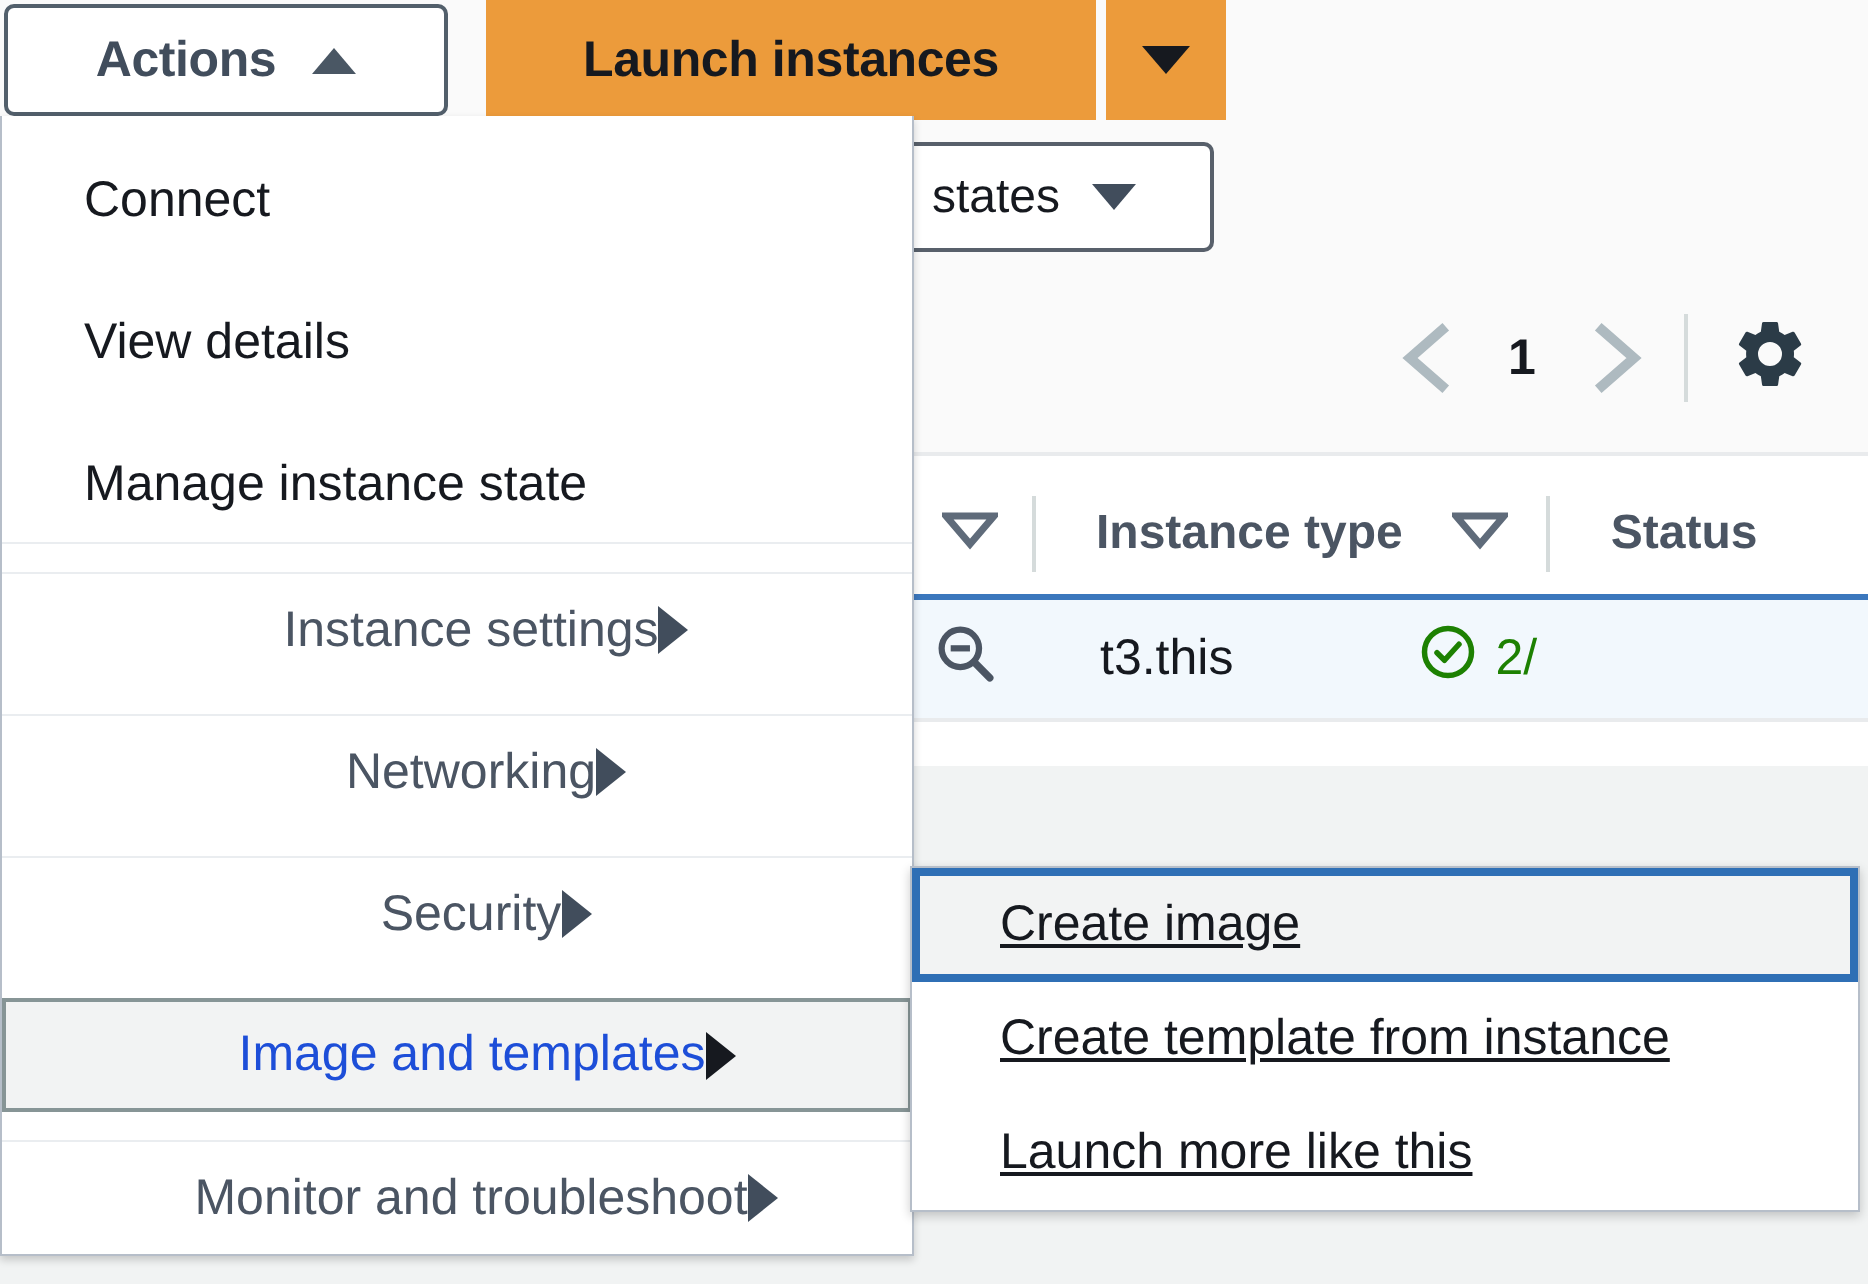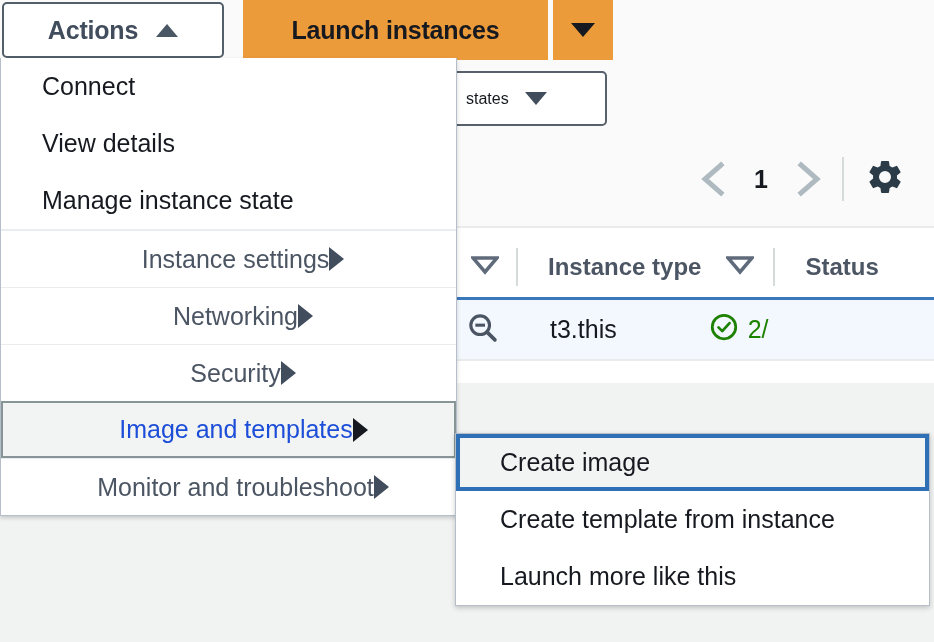--- a/index.html
+++ b/index.html
@@ -121,21 +121,21 @@
     border: 2px solid #58606b;
     border-radius: 5px;
     display: flex;
     align-items: center;
     gap: 16px;
     padding-left: 12px;
     cursor: pointer;
     z-index: 10;
   }
   .states-filter .label {
-    font-size: 16px;
+    font-size: 24px;
     color: #16191f;
   }
 
   
   .pagination {
     position: absolute;
     left: 690px;
     top: 148px;
     height: 62px;
     display: flex;
@@ -261,20 +261,21 @@
     position: relative;
     height: 57px;
     display: flex;
     align-items: center;
     padding-left: 41px;
     font-size: 25px;
     color: #16191f;
     cursor: pointer;
     box-sizing: border-box;
     background: #ffffff;
+    margin-top: 14px;
   }
   .menu-item.group {
     font-weight: normal;
     color: #4b5563;
     justify-content: center;
     border-top: 1px solid #eaedf0;
   }
   .menu-item.group .arrow {
     width: 0; height: 0;
     border-top: 12px solid transparent;
@@ -313,20 +314,21 @@
     height: 57px;
     display: flex;
     align-items: center;
     padding-left: 44px;
     font-size: 25px;
     color: #16191f;
     cursor: pointer;
     box-sizing: border-box;
     background: #ffffff;
     white-space: nowrap;
+    text-decoration: underline;
   }
   .submenu-item.focused {
     background: #f2f3f3;
     border: 4px solid #2f6fb5;
     padding-left: 40px;
   }
 
   
   .peek {
     position: absolute;

